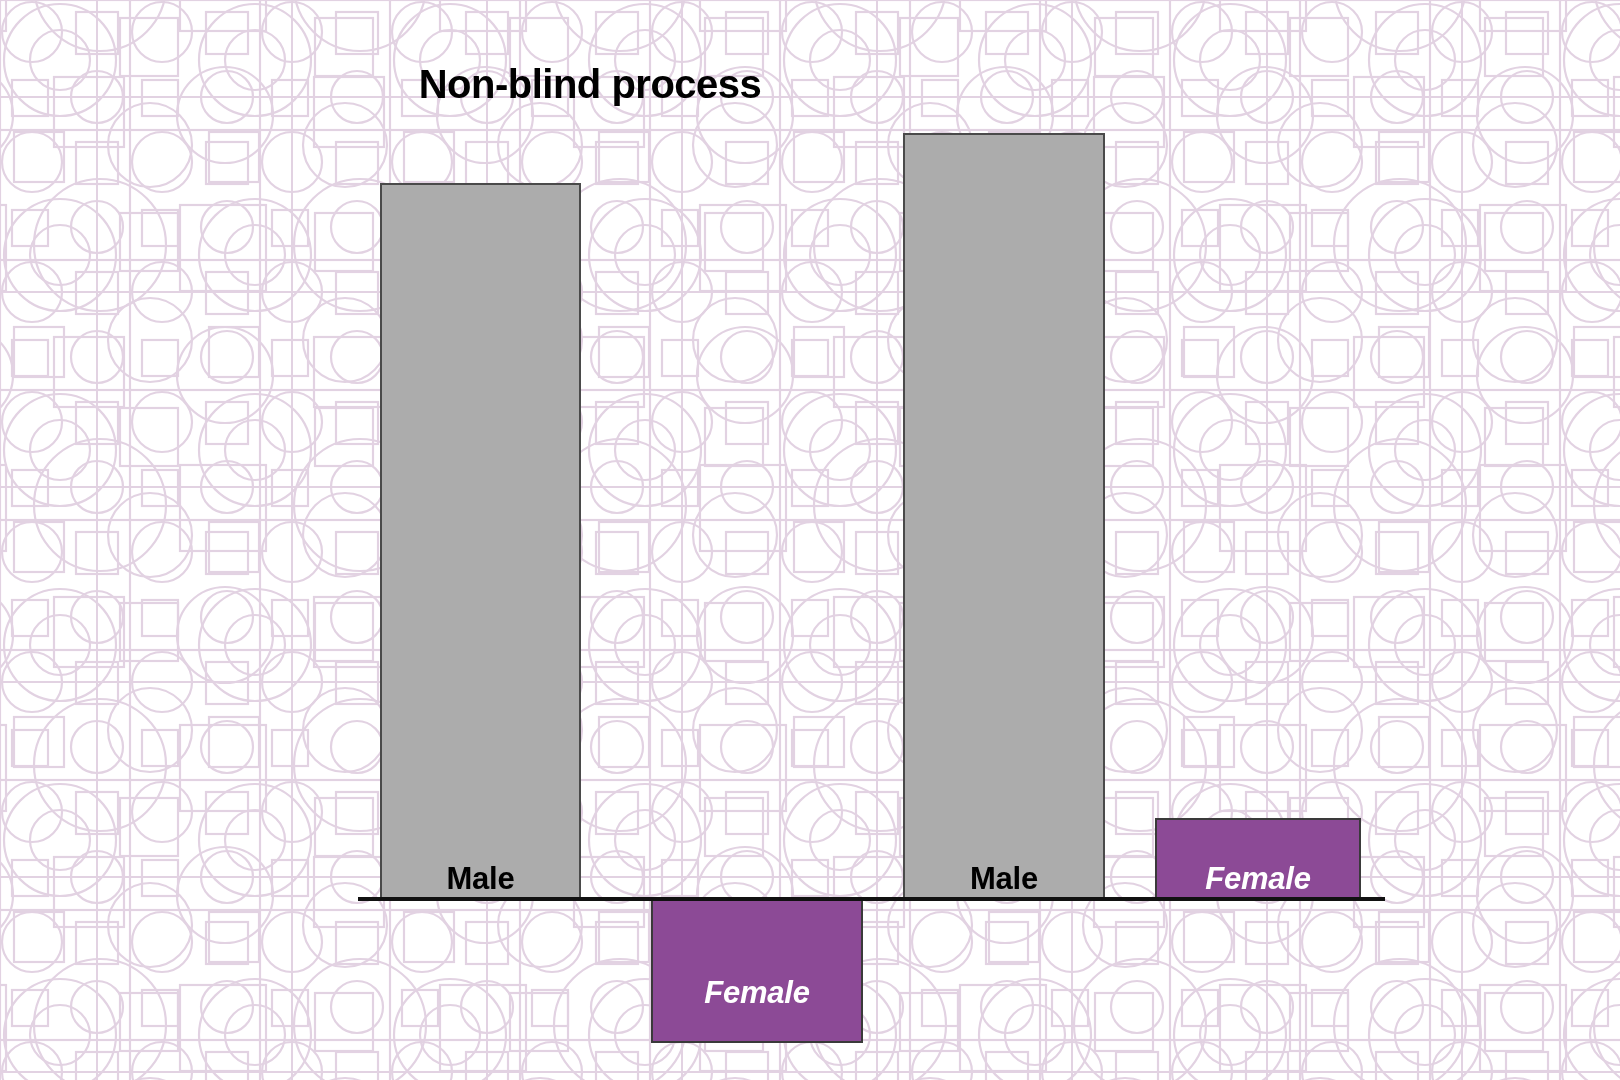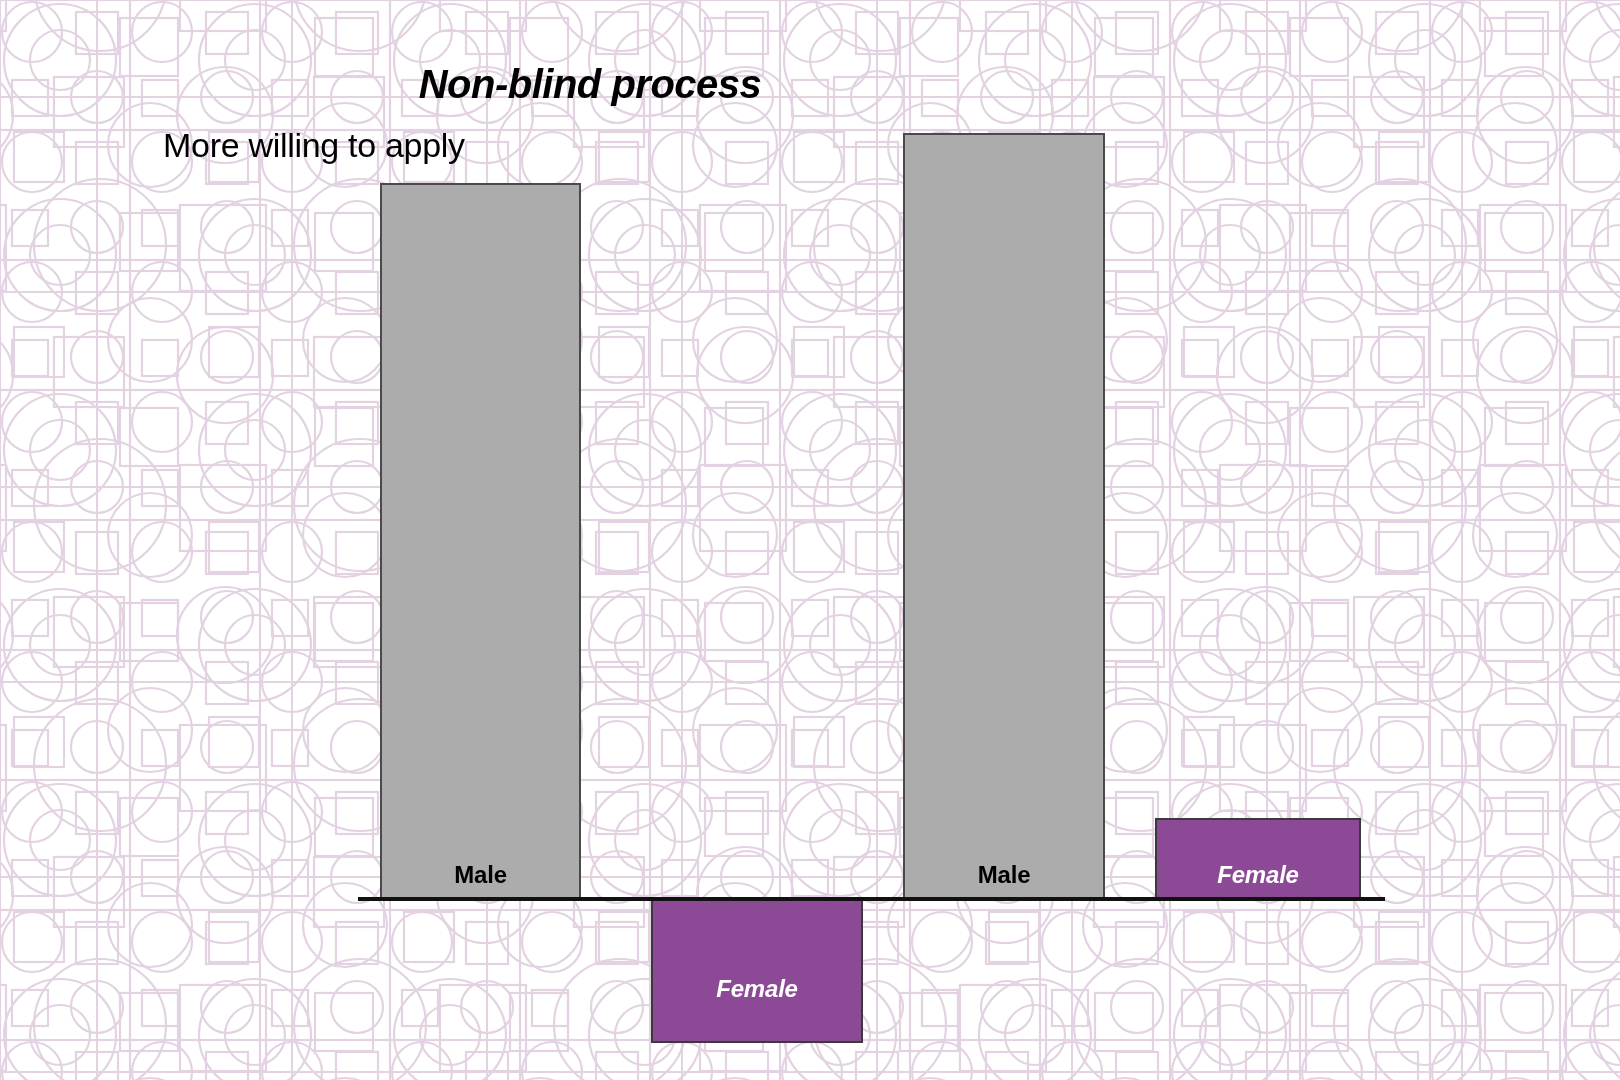--- a/index.html
+++ b/index.html
@@ -35,21 +35,21 @@
 
   .chart-title {
     position: absolute;
     font-weight: bold;
     font-size: 40px;
     color: #000000;
     letter-spacing: -0.5px;
     white-space: nowrap;
     text-align: center;
   }
-  #title-nonblind { left: 380px; top: 62px; width: 420px; font-style: italic; }
+  #title-nonblind { left: 380px; top: 62px; width: 420px; }
   #title-blind    { left: 903px; top: 62px; width: 310px; }
 
   .axis-note {
     position: absolute;
     font-size: 34px;
     color: #000000;
     white-space: nowrap;
     letter-spacing: -0.3px;
   }
   #note-more { left: 163px; top: 126px; }
@@ -70,21 +70,21 @@
     position: absolute;
     box-sizing: border-box;
     border: 2px solid #4a4a4a;
   }
   .bar-gray   { background: #ACACAC; }
   .bar-purple { background: #8C4A96; border-color: #3a3a3a; }
 
   .bar-label {
     position: absolute;
     font-weight: bold;
-    font-size: 24px;
+    font-size: 31px;
     white-space: nowrap;
     text-align: center;
     letter-spacing: -0.2px;
   }
   .label-dark  { color: #000000; }
   .label-light { color: #ffffff; font-style: italic; }
 
   
   #bar-nonblind-male   { left: 380px;  top: 183px; width: 201px; height: 716px; }
   #bar-nonblind-female { left: 651px;  top: 899px; width: 212px; height: 144px; }
@@ -129,21 +129,20 @@
     <rect x="0" y="0" width="1620" height="1080" fill="#ffffff"></rect>
     <rect x="0" y="0" width="1620" height="1080" fill="url(#tileA)"></rect>
     <rect x="0" y="0" width="1620" height="1080" fill="url(#tileB)"></rect>
     <rect x="0" y="0" width="1620" height="1080" fill="url(#tileC)"></rect>
   </svg>
 
   <div id="plot">
 
     <div class="chart-title" id="title-nonblind">Non-blind process</div>
 
-    <div class="axis-note" id="note-more">More willing to apply</div>
 
     <div class="bar bar-gray" id="bar-nonblind-male"></div>
     <div class="bar bar-purple" id="bar-nonblind-female"></div>
     <div class="bar bar-gray" id="bar-blind-male"></div>
     <div class="bar bar-purple" id="bar-blind-female"></div>
 
     <div id="baseline"></div>
 
     <div class="bar-label label-dark" id="label-nonblind-male">Male</div>
     <div class="bar-label label-light" id="label-nonblind-female">Female</div>

